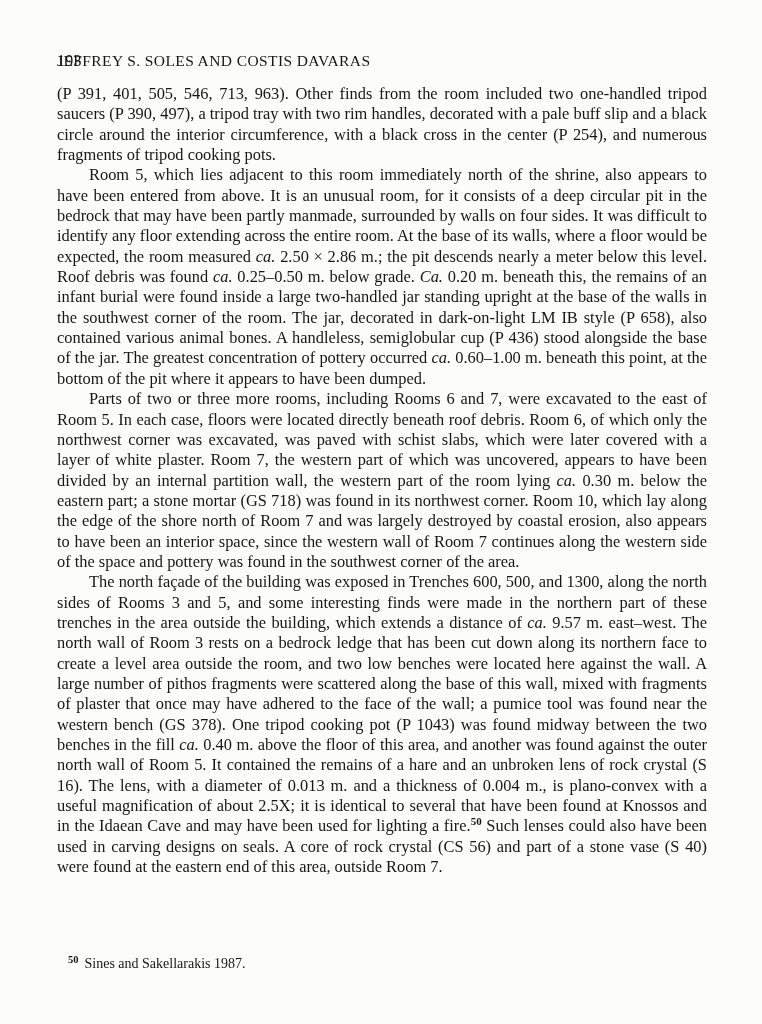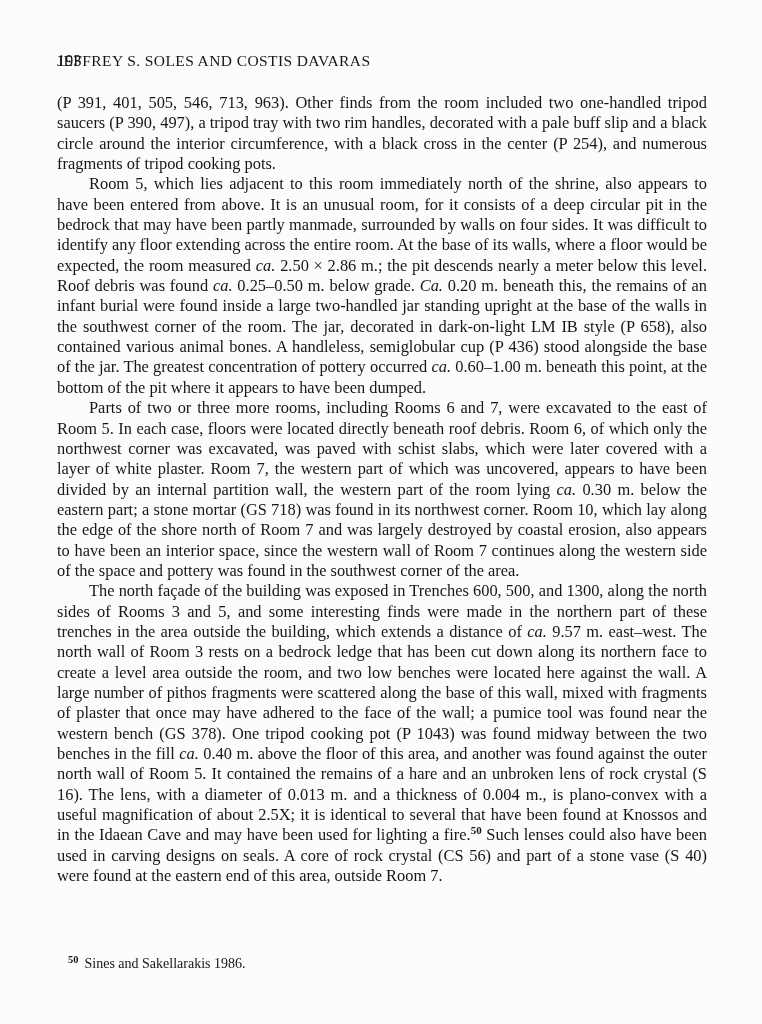--- a/index.html
+++ b/index.html
@@ -33,21 +33,21 @@
   }
   .running-head {
     display: block;
     text-align: left;
     font-size: 15.5px;
     letter-spacing: 0.4px;
     white-space: nowrap;
   }
   .body-text {
     position: absolute;
-    top: 93px;
+    top: 84px;
     left: 57px;
     width: 650px;
     font-size: 16.4px;
     line-height: 20.35px;
     text-align: justify;
     text-justify: inter-word;
     font-family: Liberation Serif, serif;
   }
   .body-text p {
     margin: 0;
@@ -91,16 +91,16 @@
   </header>
 
   <main class="body-text" id="paragraphs">
       <p class=""><span>(P 391, 401, 505, 546, 713, 963).  Other finds from the room included two one-handled tripod saucers (P 390, 497), a tripod tray with two rim handles, decorated with a pale buff slip and a black circle around the interior circumference, with a black cross in the center (P 254), and numerous fragments of tripod cooking pots.</span></p>
       <p class="indent"><span>Room 5, which lies adjacent to this room immediately north of the shrine, also appears to have been entered from above.  It is an unusual room, for it consists of a deep circular pit in the bedrock that may have been partly manmade, surrounded by walls on four sides. It was difficult to identify any floor extending across the entire room.  At the base of its walls, where a floor would be expected, the room measured </span><i>ca.</i><span> 2.50 × 2.86 m.; the pit descends nearly a meter below this level.  Roof debris was found </span><i>ca.</i><span> 0.25–0.50 m. below grade.  </span><i>Ca.</i><span> 0.20 m. beneath this, the remains of an infant burial were found inside a large two-handled jar standing upright at the base of the walls in the southwest corner of the room.  The jar, decorated in dark-on-light LM IB style (P 658), also contained various animal bones.  A handleless, semiglobular cup (P 436) stood alongside the base of the jar. The greatest concentration of pottery occurred </span><i>ca.</i><span> 0.60–1.00 m. beneath this point, at the bottom of the pit where it appears to have been dumped.</span></p>
       <p class="indent"><span>Parts of two or three more rooms, including Rooms 6 and 7, were excavated to the east of Room 5.  In each case, floors were located directly beneath roof debris.  Room 6, of which only the northwest corner was excavated, was paved with schist slabs, which were later covered with a layer of white plaster.  Room 7, the western part of which was uncovered, appears to have been divided by an internal partition wall, the western part of the room lying </span><i>ca.</i><span> 0.30 m. below the eastern part; a stone mortar (GS 718) was found in its northwest corner. Room 10, which lay along the edge of the shore north of Room 7 and was largely destroyed by coastal erosion, also appears to have been an interior space, since the western wall of Room 7 continues along the western side of the space and pottery was found in the southwest corner of the area.</span></p>
       <p class="indent"><span>The north façade of the building was exposed in Trenches 600, 500, and 1300, along the north sides of Rooms 3 and 5, and some interesting finds were made in the northern part of these trenches in the area outside the building, which extends a distance of </span><i>ca.</i><span> 9.57 m. east–west.  The north wall of Room 3 rests on a bedrock ledge that has been cut down along its northern face to create a level area outside the room, and two low benches were located here against the wall.  A large number of pithos fragments were scattered along the base of this wall, mixed with fragments of plaster that once may have adhered to the face of the wall; a pumice tool was found near the western bench (GS 378).  One tripod cooking pot (P 1043) was found midway between the two benches in the fill </span><i>ca.</i><span> 0.40 m. above the floor of this area, and another was found against the outer north wall of Room 5.  It contained the remains of a hare and an unbroken lens of rock crystal (S 16).  The lens, with a diameter of 0.013 m. and a thickness of 0.004 m., is plano-convex with a useful magnification of about 2.5X; it is identical to several that have been found at Knossos and in the Idaean Cave and may have been used for lighting a fire.</span><sup>50</sup><span>  Such lenses could also have been used in carving designs on seals.  A core of rock crystal (CS 56) and part of a stone vase (S 40) were found at the eastern end of this area, outside Room 7.</span></p>
     </main>
 
   <footer class="footnote">
-    <sup class="fn-marker">50</sup><span class="fn-text">Sines and Sakellarakis 1986.</span>
+    <sup class="fn-marker">50</sup><span class="fn-text">Sines and Sakellarakis 1987.</span>
   </footer>
 
 </div>
 
 </body></html>

